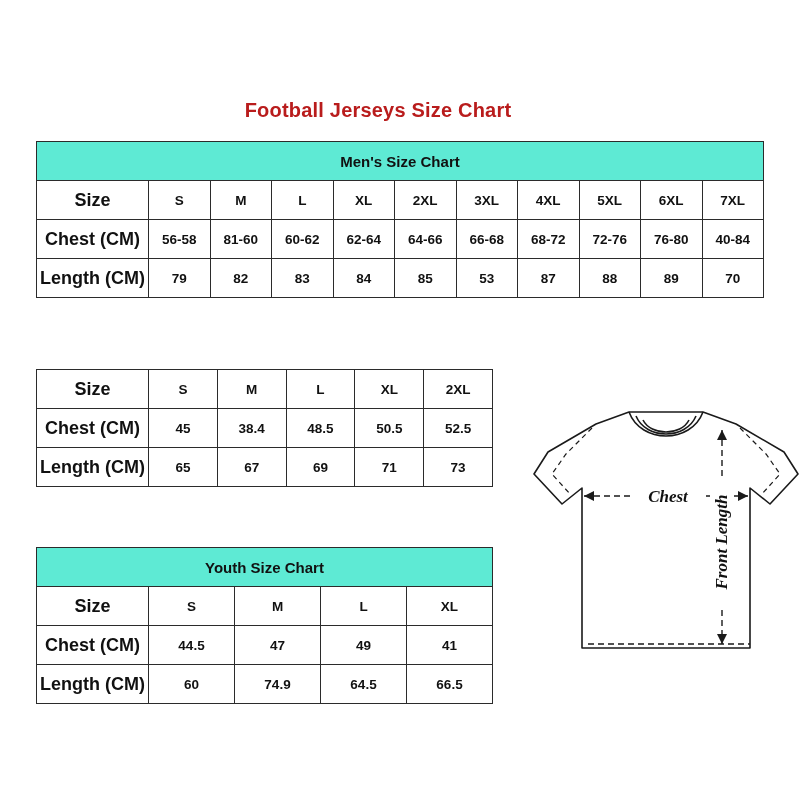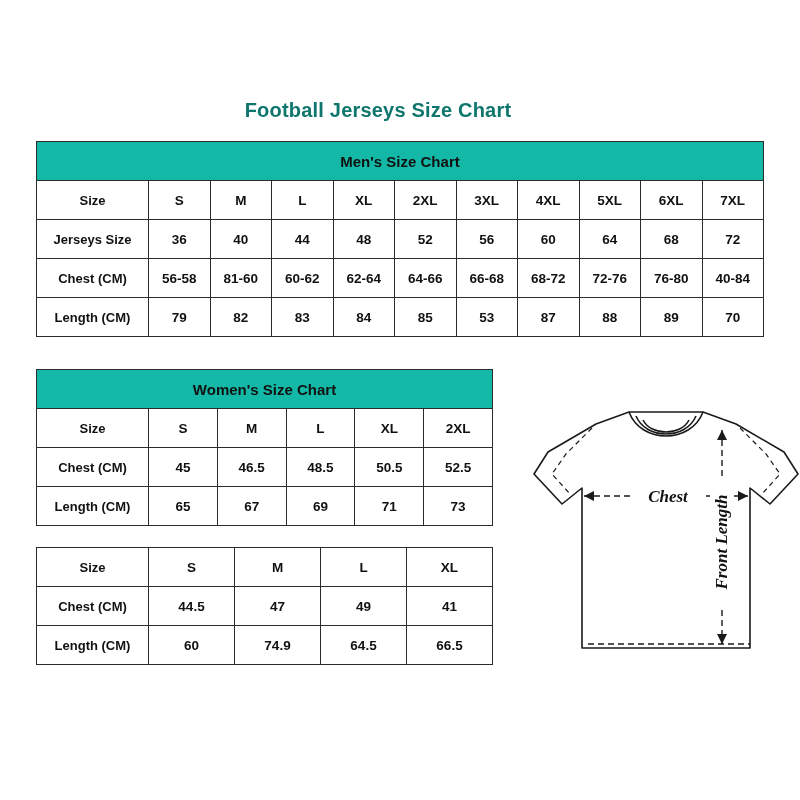--- a/index.html
+++ b/index.html
@@ -18,21 +18,21 @@
 
   #page-title {
     position: absolute;
     top: 99px;
     left: 0;
     width: 756px;
     text-align: center;
     font-size: 20px;
     font-weight: bold;
     letter-spacing: 0.2px;
-    color: #0f766e;
+    color: #b91c1c;
   }
 
   table.size-table {
     border-collapse: collapse;
     table-layout: fixed;
     background: #ffffff;
   }
   table.size-table td,
   table.size-table th {
     border: 1px solid #2b2b2b;
@@ -41,31 +41,31 @@
     font-size: 13.5px;
     font-weight: bold;
     color: #111111;
     padding: 0;
     height: 39px;
     box-sizing: border-box;
   }
   table.size-table caption.tbl-caption {
     border: 1px solid #2b2b2b;
     border-bottom: none;
-    background: #14b8a6;
+    background: #5eead4;
     font-size: 15px;
     font-weight: bold;
     color: #111111;
     height: 39px;
     line-height: 39px;
     caption-side: top;
     box-sizing: border-box;
   }
   table.size-table td.row-label {
-    font-size: 13px;
+    font-size: 18px;
   }
 
   
   #mens-table-wrap {
     position: absolute;
     left: 36px;
     top: 141px;
     width: 728px;
   }
   #mens-table { width: 728px; }
@@ -140,33 +140,20 @@
         <td>L</td>
         <td>XL</td>
         <td>2XL</td>
         <td>3XL</td>
         <td>4XL</td>
         <td>5XL</td>
         <td>6XL</td>
         <td>7XL</td>
       </tr>
       <tr>
-        <td class="row-label">Jerseys Size</td>
-        <td>36</td>
-        <td>40</td>
-        <td>44</td>
-        <td>48</td>
-        <td>52</td>
-        <td>56</td>
-        <td>60</td>
-        <td>64</td>
-        <td>68</td>
-        <td>72</td>
-      </tr>
-      <tr>
         <td class="row-label">Chest (CM)</td>
         <td>56-58</td>
         <td>81-60</td>
         <td>60-62</td>
         <td>62-64</td>
         <td>64-66</td>
         <td>66-68</td>
         <td>68-72</td>
         <td>72-76</td>
         <td>76-80</td>
@@ -184,60 +171,60 @@
         <td>88</td>
         <td>89</td>
         <td>70</td>
       </tr>
     </tbody>
   </table>
 </div>
 
 <div id="womens-table-wrap">
   <table class="size-table" id="womens-table">
-    <caption class="tbl-caption">Women's Size Chart</caption>
     <colgroup>
       <col class="c0">
         <col class="cx">
         <col class="cx">
         <col class="cx">
         <col class="cx">
         <col class="cx">
     </colgroup>
     <tbody>
       <tr>
         <td class="row-label">Size</td>
         <td>S</td>
         <td>M</td>
         <td>L</td>
         <td>XL</td>
         <td>2XL</td>
       </tr>
       <tr>
         <td class="row-label">Chest (CM)</td>
         <td>45</td>
-        <td>46.5</td>
+        <td>38.4</td>
         <td>48.5</td>
         <td>50.5</td>
         <td>52.5</td>
       </tr>
       <tr>
         <td class="row-label">Length (CM)</td>
         <td>65</td>
         <td>67</td>
         <td>69</td>
         <td>71</td>
         <td>73</td>
       </tr>
     </tbody>
   </table>
 </div>
 
 <div id="youth-table-wrap">
   <table class="size-table" id="youth-table">
+    <caption class="tbl-caption">Youth Size Chart</caption>
     <colgroup>
       <col class="c0">
         <col class="cx">
         <col class="cx">
         <col class="cx">
         <col class="cx">
     </colgroup>
     <tbody>
       <tr>
         <td class="row-label">Size</td>

